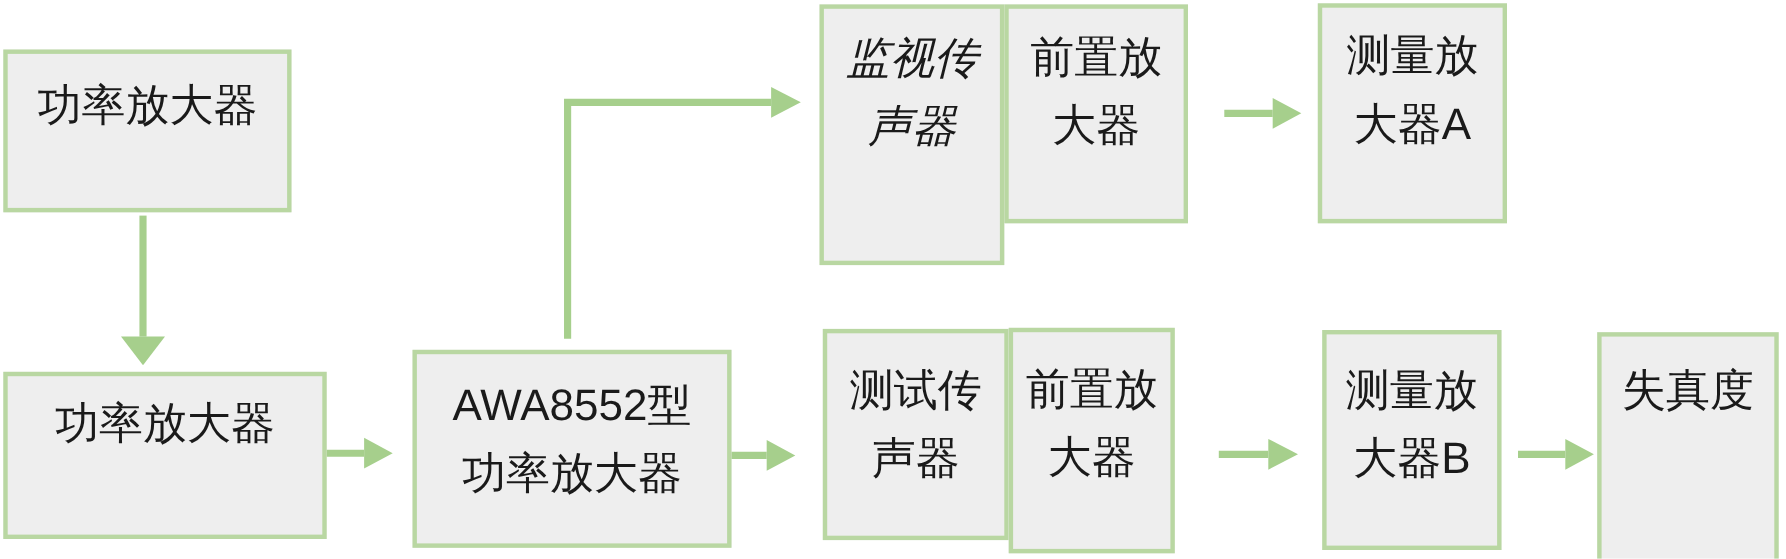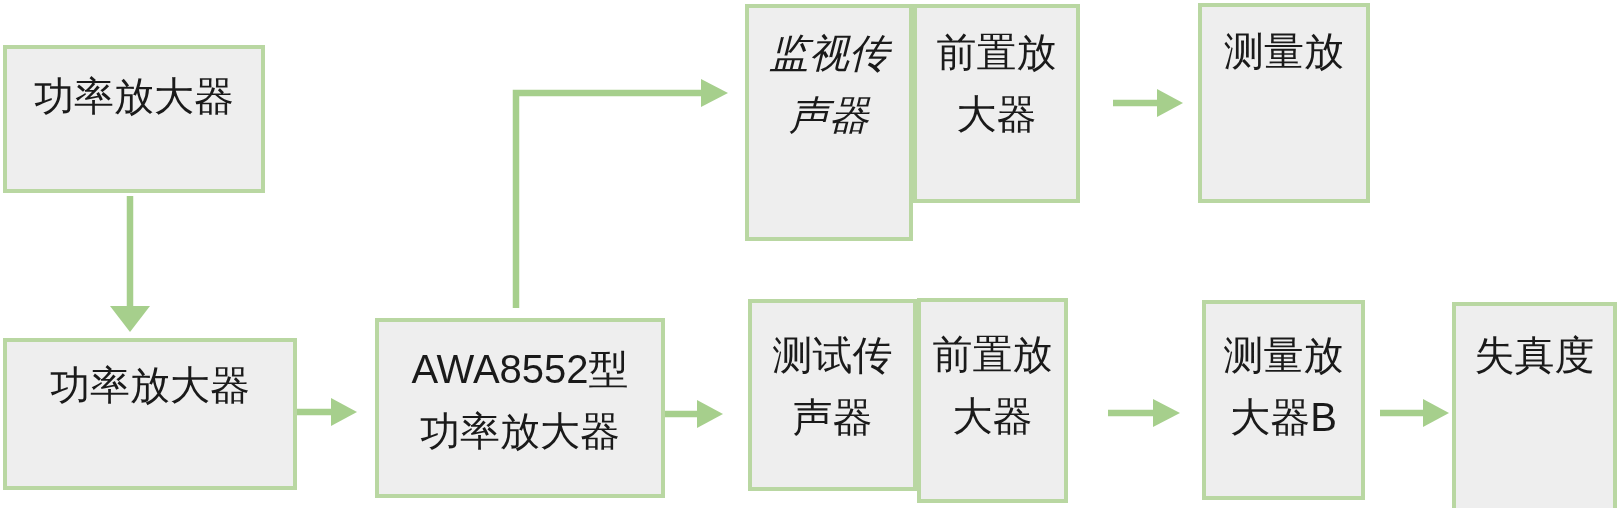--- a/index.html
+++ b/index.html
@@ -106,20 +106,21 @@
     <span class="line">声器</span>
   </div>
 
   <div class="node n-pretop">
     <span class="line">前置放</span>
     <span class="line">大器</span>
   </div>
 
   <div class="node n-ampa">
     <span class="line">测量放</span>
+    <span class="line">大器A</span>
   </div>
 
   <div class="node n-testmic">
     <span class="line">测试传</span>
     <span class="line">声器</span>
   </div>
 
   <div class="node n-prebot">
     <span class="line">前置放</span>
     <span class="line">大器</span>

